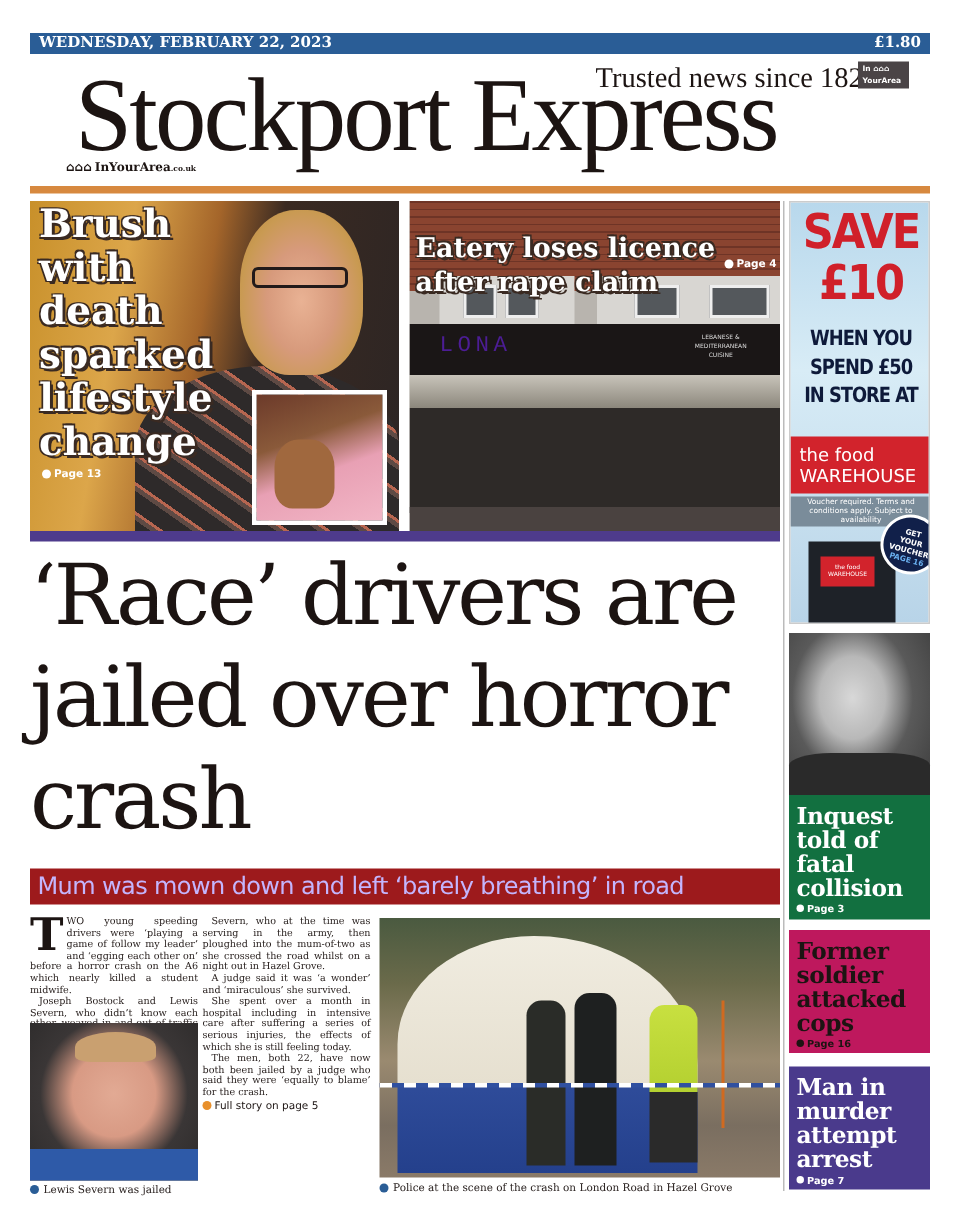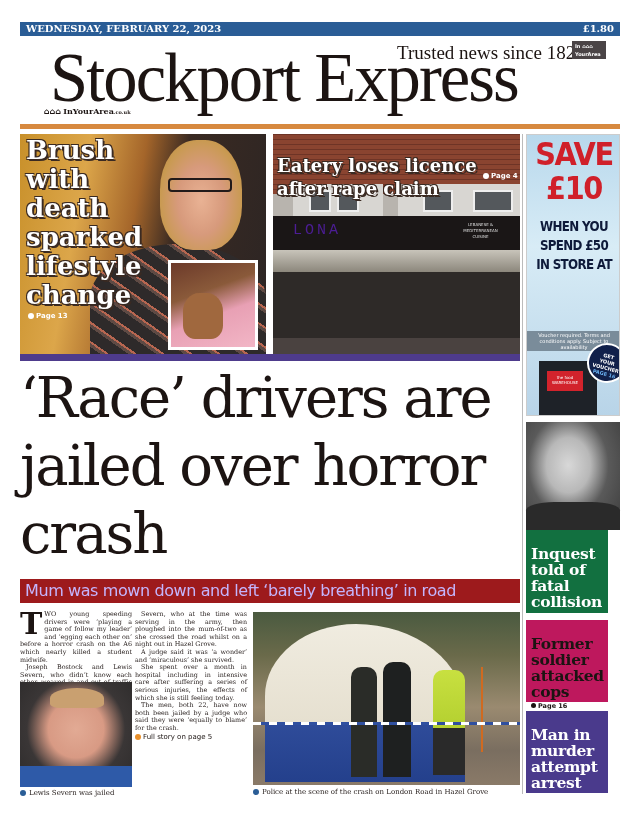--- a/index.html
+++ b/index.html
@@ -104,21 +104,21 @@
   .ad .terms { position: absolute; left: 0; top: 196px; width: 94px; text-align: center; font-family: "DejaVu Sans", sans-serif; font-size: 5px; line-height: 6px; color: #fff; background: #7a8c9a; padding: 1px 0; }
   .ad .store { position: absolute; left: 12px; top: 226px; width: 58px; height: 56px; background: #1e2228; }
   .ad .store-sign { position: absolute; left: 20px; top: 236px; width: 36px; height: 20px; background: #d2232c; color: #fff; font-family: "DejaVu Sans", sans-serif; font-size: 4px; line-height: 5px; text-align: center; padding-top: 4px; }
   .ad .voucher { position: absolute; left: 60px; top: 208px; width: 40px; height: 40px; border-radius: 50%; background: #11204a; border: 2px solid #fff;
     color: #fff; font-family: "DejaVu Sans", sans-serif; font-weight: bold; font-size: 5px; line-height: 6px; text-align: center; padding-top: 8px; transform: rotate(15deg); }
   .ad .voucher .pg { color: #6ab0f0; }
 
   .boy-photo { position: absolute; left: 526px; top: 422px; width: 94px; height: 108px;
     background: radial-gradient(ellipse at 45% 40%, #d8d8d8 0%, #b8b8b8 30%, #5a5a5a 55%, #3a3a3a 100%); }
   .boy-photo .shirt { position: absolute; left: 0; top: 80px; width: 94px; height: 28px; background: #2a2a2a; border-radius: 30% 30% 0 0; }
-  .sidebox { position: absolute; left: 526px; width: 82px; padding: 16px 5px; font-family: "DejaVu Serif", serif; font-weight: bold; }
+  .sidebox { position: absolute; left: 526px; width: 94px; padding: 6px 5px; font-family: "DejaVu Serif", serif; font-weight: bold; }
   .sidebox .sh { font-size: 15.5px; line-height: 16px; letter-spacing: -0.3px; }
   .sidebox .sp { font-family: "DejaVu Sans", sans-serif; font-size: 6.5px; margin-top: 2px; font-weight: bold; }
   .sidebox .sp .dot { display: inline-block; width: 5px; height: 5px; border-radius: 50%; margin-right: 2px; vertical-align: 0; }
   .box-green { top: 530px; height: 83px; background: #127040; color: #fff; }
   .box-green .dot { background: #fff; }
   .box-tan { top: 620px; height: 82px; background: #be185d; color: #1c1412; }
   .box-tan .dot { background: #1c1412; }
   .box-purple { top: 711px; height: 82px; background: #4a3a8c; color: #fff; }
   .box-purple .dot { background: #fff; }
 
@@ -213,20 +213,24 @@
 <div class="ad">
   <div class="save">
     <div>SAVE</div>
     <div>£10</div>
   </div>
   <div class="spend">
     <div>WHEN YOU</div>
     <div>SPEND £50</div>
     <div>IN STORE AT</div>
   </div>
+  <div class="brand">
+    <div>the food</div>
+    <div>WAREHOUSE</div>
+  </div>
   <div class="terms">Voucher required. Terms and conditions apply. Subject to availability</div>
   <div class="store"></div>
   <div class="store-sign">the food WAREHOUSE</div>
   <div class="voucher">
     <div>GET</div>
     <div>YOUR</div>
     <div>VOUCHER</div>
     <div class="pg">PAGE 16</div>
   </div>
 </div>

